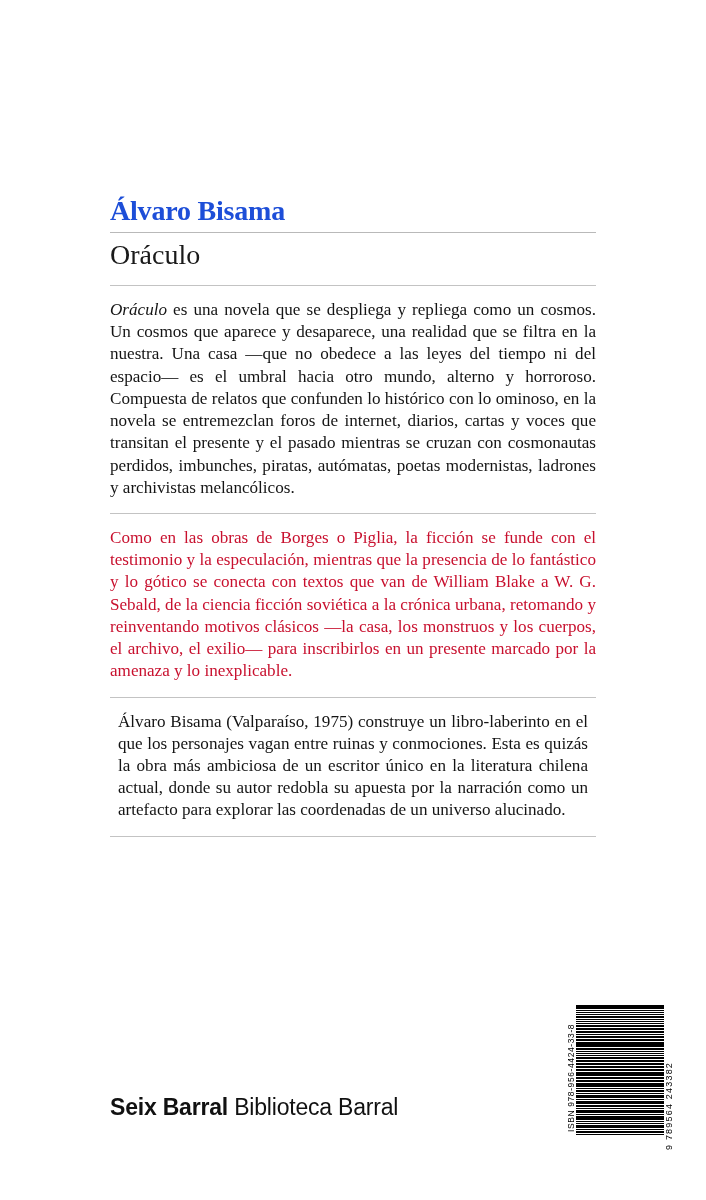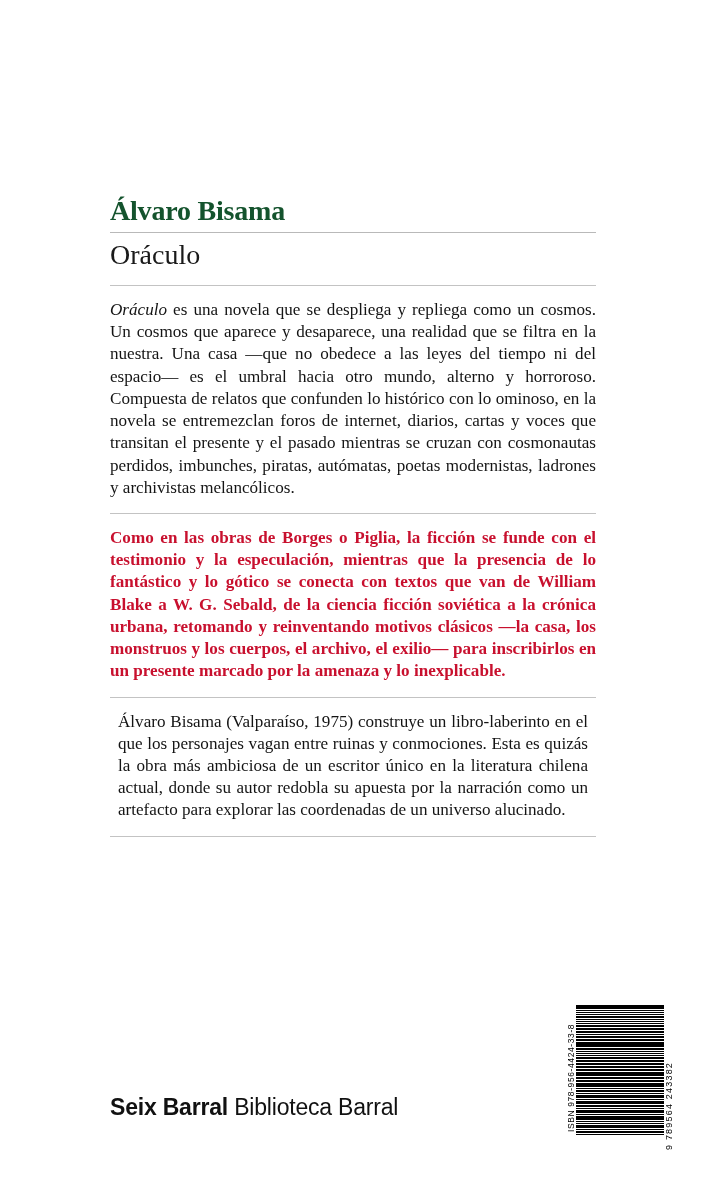--- a/index.html
+++ b/index.html
@@ -28,21 +28,21 @@
     position: absolute;
     left: 110px;
     top: 196px;
     width: 486px;
   }
 
   .author {
     font-family: "Liberation Serif", serif;
     font-weight: bold;
     font-size: 28px;
-    color: #14532d;
+    color: #1d4ed8;
     line-height: 1.08;
     letter-spacing: -0.2px;
     margin: 0 0 2px 0;
   }
 
   .rule-top {
     border: 0;
     border-top: 1px solid #b9b9b9;
     margin: 6px 0 7px 0;
     width: 100%;
@@ -76,21 +76,21 @@
   .blurb .lead-italic {
     font-style: italic;
   }
 
   .blurb-red {
     font-size: 17.1px;
     line-height: 1.30;
     text-align: justify;
     margin: 0;
     color: #c8102e;
-    font-weight: bold;
+    font-weight: normal;
   }
 
   .blurb-bio {
     font-size: 17.1px;
     line-height: 1.30;
     text-align: justify;
     margin: 8px;
     color: #141414;
   }
 

